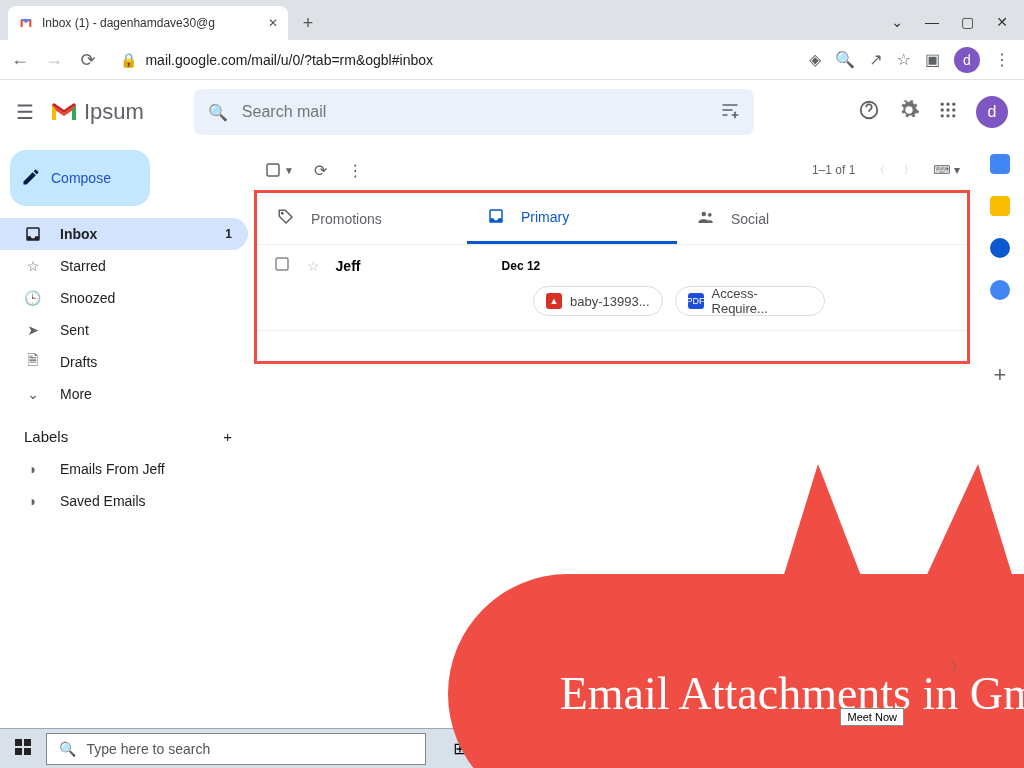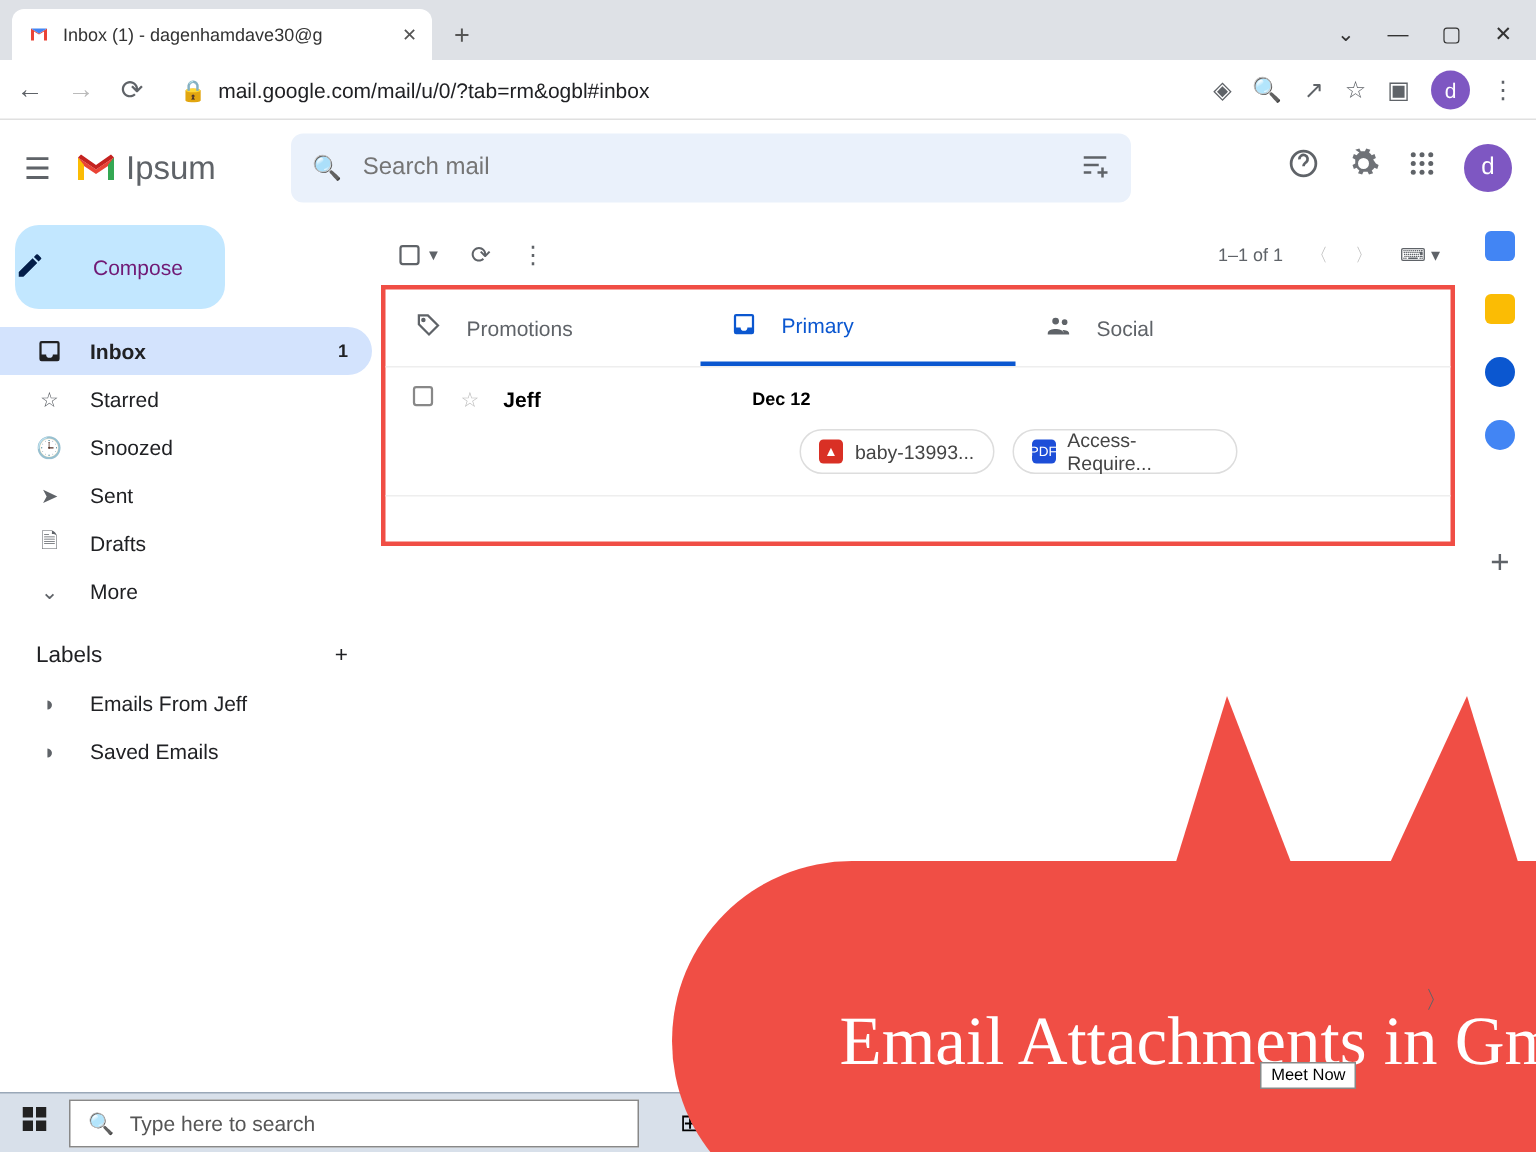--- a/index.html
+++ b/index.html
@@ -22,21 +22,21 @@
 .gmail-header{height:64px;display:flex;align-items:center;padding:0 16px;gap:10px;}
 .hamburger{width:24px;color:#5f6368;font-size:20px;}
 .logo{display:flex;align-items:center;gap:6px;font-size:22px;color:#5f6368;}
 .search{flex:0 0 560px;margin-left:40px;height:46px;background:#eaf1fb;border-radius:8px;display:flex;align-items:center;padding:0 14px;color:#5f6368;gap:14px;}
 .search input{border:none;background:transparent;flex:1;font-size:16px;outline:none;color:#7f1d1d;}
 .tune{margin-left:auto;}
 .hdr-right{margin-left:auto;display:flex;align-items:center;gap:18px;color:#5f6368;font-size:20px;}
 .avatar-md{width:32px;height:32px;border-radius:50%;background:#7e57c2;color:#fff;display:flex;align-items:center;justify-content:center;font-size:16px;}
 .gmail-body{flex:1;display:flex;}
 .sidebar{width:248px;padding-top:6px;}
-.compose{margin:0 0 12px 10px;width:140px;height:56px;border-radius:16px;background:#c2e7ff;display:flex;align-items:center;gap:32px;padding-left:0;font-size:14px;color:#701a75;}
+.compose{margin:0 0 12px 10px;width:140px;height:56px;border-radius:16px;background:#c2e7ff;display:flex;align-items:center;gap:10px;padding-left:11px;font-size:14px;color:#1d4ed8;}
 .navitem{height:32px;display:flex;align-items:center;padding:0 16px 0 24px;gap:18px;font-size:14px;color:#202124;border-radius:0 16px 16px 0;}
 .navitem.active{background:#d3e3fd;font-weight:600;}
 .navitem .count{margin-left:auto;font-size:12px;}
 .labels-hdr{padding:18px 16px 8px 24px;font-size:15px;display:flex;align-items:center;justify-content:space-between;color:#202124;font-weight:500;}
 .main{flex:1;background:#fff;border-radius:16px 0 0 0;display:flex;flex-direction:column;position:relative;padding-top:6px;}
 .toolbar{height:40px;display:flex;align-items:center;padding:0 16px;gap:20px;color:#5f6368;}
 .toolbar .right{margin-left:auto;display:flex;align-items:center;gap:18px;font-size:12px;}
 .redbox{border:3px solid #f04e45;margin:0 6px;}
 .tabsrow{height:52px;display:flex;border-bottom:1px solid #eee;}
 .mtab{flex:0 0 210px;display:flex;align-items:center;gap:16px;padding-left:20px;font-size:14px;color:#5f6368;}

